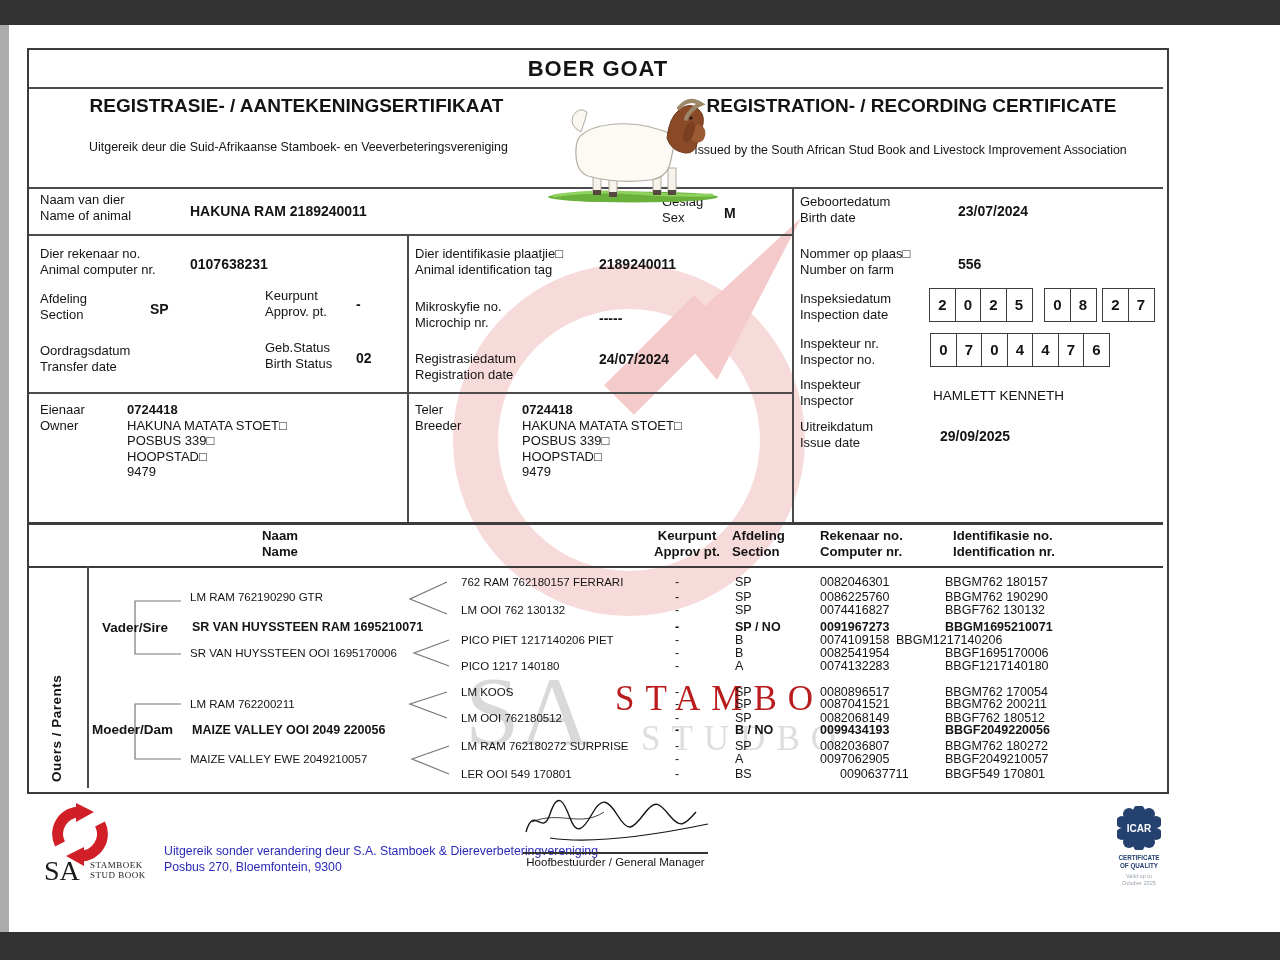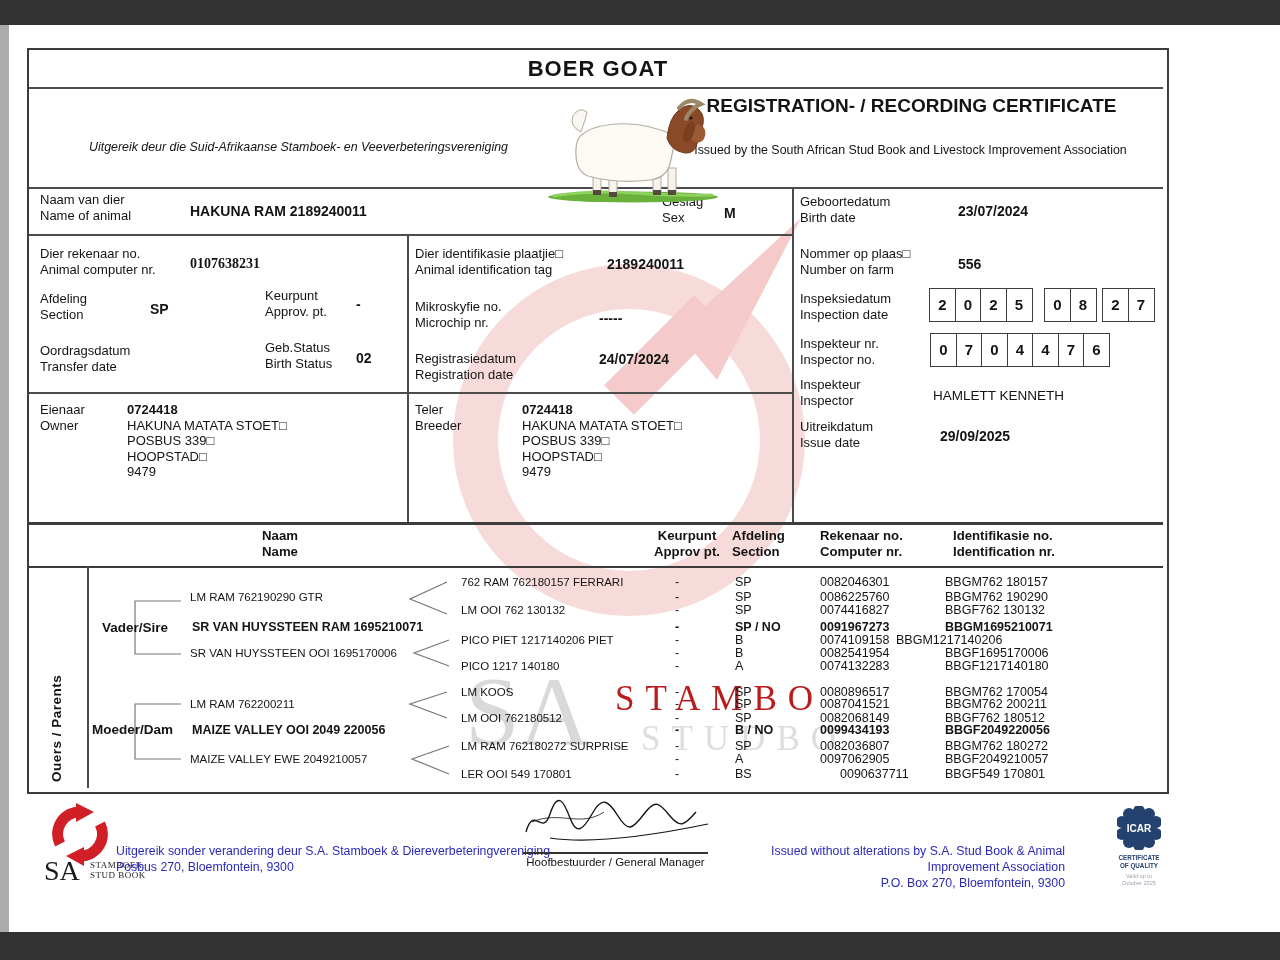--- a/index.html
+++ b/index.html
@@ -27,21 +27,21 @@
   .pedcell.pname{font-size:11.5px;}
   .pedcell.b{font-weight:bold;font-size:12.5px;}
   .relab{position:absolute;font-size:13.5px;font-weight:bold;z-index:2;white-space:nowrap;}
   .side{position:absolute;left:20px;top:552px;height:180px;writing-mode:vertical-rl;transform:rotate(180deg);
         font-size:13.5px;font-weight:bold;letter-spacing:.5px;z-index:2;}
   .wm{z-index:0;}
   .wm-ring{position:absolute;left:424px;top:214px;width:352px;height:352px;border:45px solid #f7dada;border-radius:50%;box-sizing:border-box;z-index:0;}
   .wm-sa{position:absolute;left:436px;top:612px;font-family:"Liberation Serif",serif;font-size:98px;color:#d9d9d9;z-index:0;line-height:1;}
   .wm-l1{position:absolute;left:586px;top:629px;font-family:"Liberation Serif",serif;font-size:35px;letter-spacing:11px;color:#b91c1c;z-index:0;}
   .wm-l2{position:absolute;left:612px;top:669px;font-family:"Liberation Serif",serif;font-size:35px;letter-spacing:11px;color:#dedede;z-index:0;}
-  .blue{position:absolute;font-size:12.3px;line-height:16px;color:#2a2ab8;z-index:2;}
+  .blue{position:absolute;font-size:12.3px;line-height:16px;color:#2a2ab8;z-index:2;margin-left:48px;}
   .mgr{position:absolute;font-size:11.5px;z-index:2;}
   .icarword{font-size:6.3px;font-weight:bold;color:#24416f;line-height:8px;text-align:center;}
   .icarvalid{font-size:5.6px;color:#9aa4ae;line-height:7px;text-align:center;}
 </style>
 </head>
 <body>
 
 <div class="screen">
   <div class="bar" style="top:0;height:25px;"></div>
   <div class="bar" style="top:932px;height:28px;"></div>
@@ -62,21 +62,22 @@
     <div class="hline" style="top:137px;left:0;width:1134px;"></div>
     <div class="hline" style="top:184px;left:0;width:763px;"></div>
     <div class="hline" style="top:342px;left:0;width:763px;"></div>
     <div class="vline" style="left:378px;top:184px;height:288px;"></div>
     <div class="vline" style="left:763px;top:137px;height:335px;"></div>
     <div class="hline" style="top:472px;left:0;width:1134px;height:2.5px;background:#3c3c3c;"></div>
     <div class="hline" style="top:516px;left:0;width:1134px;height:2px;background:#3c3c3c;"></div>
     <div class="vline" style="left:58px;top:516px;height:222px;"></div>
 
     <div class="bigtitle">BOER GOAT</div>
-    <div class="hsub" style="left:12px;top:90px;width:515px;font-style:italic;">Uitgereik deur die Suid-Afrikaanse Stamboek- en Veeverbeteringsvereniging</div>
+    <div class="htitle" style="left:15px;top:45px;width:505px;">REGISTRASIE- / AANTEKENINGSERTIFIKAAT</div>
+    <div class="hsub" style="left:12px;top:90px;width:515px;">Uitgereik deur die Suid-Afrikaanse Stamboek- en Veeverbeteringsvereniging</div>
     <div class="htitle" style="left:635px;top:45px;width:495px;">REGISTRATION- / RECORDING CERTIFICATE</div>
     <div class="hsub" style="left:628px;top:93px;width:507px;">Issued by the South African Stud Book and Livestock Improvement Association</div>
 
     <svg class="abs" style="left:512px;top:42px;width:180px;height:112px;z-index:4;" viewBox="0 0 180 112">
       <ellipse cx="92" cy="105" rx="85" ry="5.5" fill="#69b13a"></ellipse>
       <path d="M12,104 Q50,98 92,101 T172,103" stroke="#8ed15e" stroke-width="3" fill="none"></path>
       <path d="M40,40 q-12,-6 -8,-16 q6,-10 14,-4 l-2,8 Z" fill="#f8f7f2" stroke="#b5ac9e" stroke-width="1"></path>
       <g fill="#f5f3ec" stroke="#b5ac9e" stroke-width="1">
         <rect x="52" y="78" width="8" height="22"></rect>
           <rect x="68" y="80" width="8" height="22"></rect>
@@ -105,21 +106,21 @@
     <div class="lbl" style="left:633px;top:144px;">
       <div>Geslag</div>
         <div>Sex</div>
     </div>
     <div class="val" style="left:695px;top:155px;">M</div>
 
     <div class="lbl" style="left:11px;top:196px;">
       <div>Dier rekenaar no.</div>
         <div>Animal computer nr.</div>
     </div>
-    <div class="val" style="left:161px;top:206px;font-family:Liberation Serif, serif;">0107638231</div>
+    <div class="val" style="left:161px;top:206px;">0107638231</div>
 
     <div class="lbl" style="left:11px;top:241px;">
       <div>Afdeling</div>
         <div>Section</div>
     </div>
     <div class="val" style="left:121px;top:251px;">SP</div>
     <div class="lbl" style="left:236px;top:238px;">
       <div>Keurpunt</div>
         <div>Approv. pt.</div>
     </div>
@@ -144,21 +145,21 @@
         <div>HAKUNA MATATA STOET□</div>
       <div>POSBUS 339□</div>
         <div>HOOPSTAD□</div>
         <div>9479</div>
     </div>
 
     <div class="lbl" style="left:386px;top:196px;">
       <div>Dier identifikasie plaatjie□</div>
         <div>Animal identification tag</div>
     </div>
-    <div class="val" style="left:570px;top:206px;margin-left:8px;">2189240011</div>
+    <div class="val" style="left:570px;top:206px;">2189240011</div>
 
     <div class="lbl" style="left:386px;top:249px;">
       <div>Mikroskyfie no.</div>
         <div>Microchip nr.</div>
     </div>
     <div class="val" style="left:570px;top:260px;">-----</div>
 
     <div class="lbl" style="left:386px;top:301px;">
       <div>Registrasiedatum</div>
         <div>Registration date</div>
@@ -361,24 +362,20 @@
   <svg class="abs" style="left:520px;top:792px;width:200px;height:56px;z-index:2;" viewBox="0 0 200 56">
     <g fill="none" stroke="#14141a">
       <path stroke-width="1.4" d="M6,40 C14,12 22,46 30,22 S44,10 50,26 S62,40 72,22 S88,8 98,24 S112,38 124,22 S140,12 150,24 S164,34 176,20"></path>
       <path stroke-width="1.2" d="M30,46 C70,52 130,44 188,32"></path>
       <path stroke-width="1" opacity="0.8" d="M12,30 C40,18 60,36 84,20"></path>
     </g>
   </svg>
   <div class="hline" style="left:523px;top:852px;width:185px;height:2px;background:#333;z-index:2;"></div>
   <div class="mgr" style="left:523px;top:856px;width:185px;text-align:center;">Hoofbestuurder / General Manager</div>
 
-  <div class="blue" style="left:735px;top:843px;width:330px;text-align:right;">
-    <div>Issued without alterations by S.A. Stud Book &amp; Animal Improvement Association</div>
-      <div>P.O. Box 270, Bloemfontein, 9300</div>
-  </div>
 
   <div class="abs" style="left:1108px;top:806px;width:62px;z-index:2;">
     <svg style="display:block;margin:0 auto;width:44px;height:44px;" viewBox="0 0 44 44">
       <g fill="#24416f">
         <circle cx="22" cy="5" r="6"></circle>
           <circle cx="32" cy="8" r="6"></circle>
           <circle cx="39" cy="16" r="6"></circle>
         <circle cx="39" cy="28" r="6"></circle>
           <circle cx="32" cy="36" r="6"></circle>
           <circle cx="22" cy="39" r="6"></circle>

